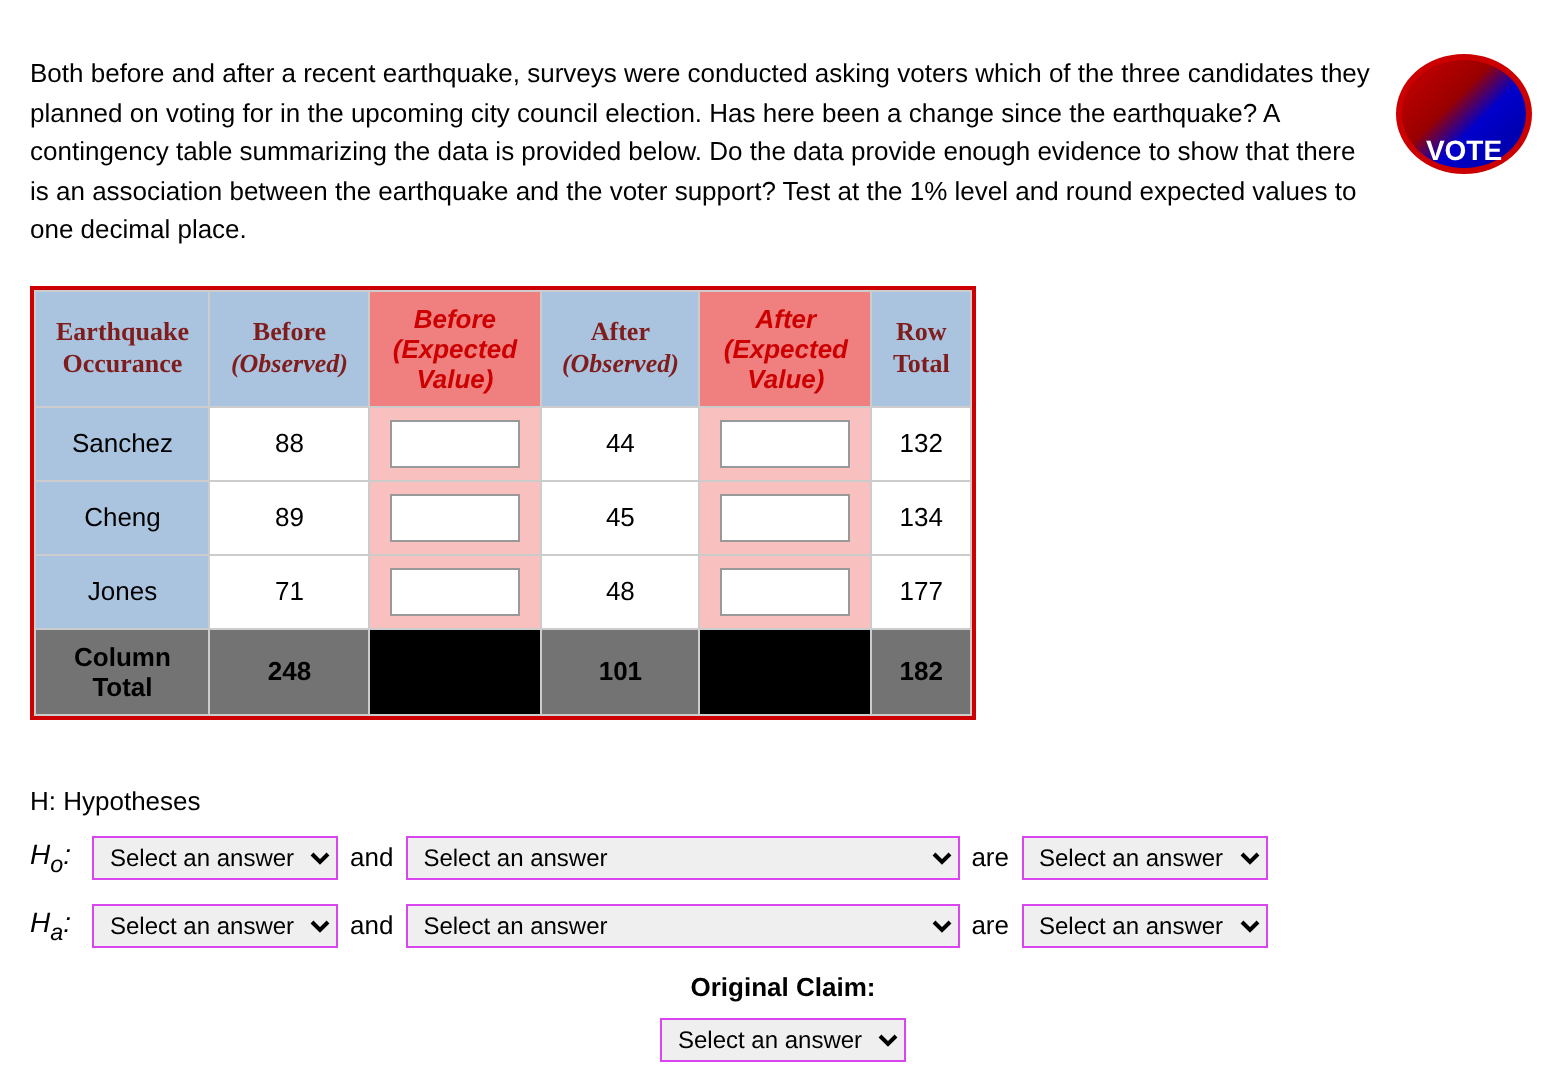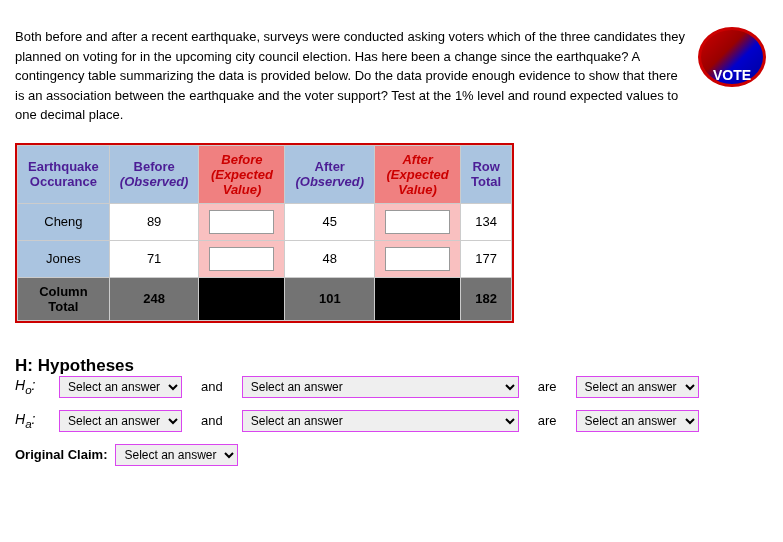--- a/index.html
+++ b/index.html
@@ -61,21 +61,22 @@
     }
     th, td {
       border: 1px solid #ccc;
       padding: 6px 10px;
       text-align: center;
       font-size: 13px;
     }
     .col-header-blue {
       background-color: #aac4e0;
       font-weight: bold;
-      color: #4c1d95;
+      color: #7f1d1d;
+      font-family: Liberation Serif, serif;
     }
     .col-header-red {
       background-color: #f08080;
       font-weight: bold;
       color: #cc0000;
       font-style: italic;
     }
     .row-blue {
       background-color: #aac4e0;
       font-weight: normal;
@@ -99,28 +100,28 @@
     .total-row {
       background-color: #737373;
       font-weight: bold;
     }
 
     
     .hyp-section {
       margin-top: 10px;
     }
     .hyp-title {
-      font-weight: bold;
-      margin-bottom: 0;
-      font-size: 17px;
+      font-weight: normal;
+      margin-bottom: 10px;
+      font-size: 13px;
     }
     .hyp-row {
       display: flex;
       align-items: center;
-      gap: 19px;
+      gap: 6px;
       margin-bottom: 12px;
       font-size: 13px;
     }
     .hyp-label {
       font-style: italic;
       font-size: 14px;
       min-width: 25px;
     }
     select {
       font-size: 12px;
@@ -132,20 +133,21 @@
     }
     .select-small {
       min-width: 120px;
     }
     .original-claim {
       display: flex;
       align-items: center;
       gap: 8px;
       font-weight: bold;
       font-size: 13px;
+      flex-direction: column;
     }
   </style>
 </head>
 <body>
 
 
 
 <div class="intro-section">
   <div class="intro-text">Both before and after a recent earthquake, surveys were conducted asking voters which of the three candidates they planned on voting for in the upcoming city council election. Has here been a change since the earthquake? A contingency table summarizing the data is provided below. Do the data provide enough evidence to show that there is an association between the earthquake and the voter support? Test at the 1% level and round expected values to one decimal place.</div>
   <div class="vote-image">
@@ -162,20 +164,32 @@
         <th class="col-header-blue">Earthquake<br>Occurance</th>
         <th class="col-header-blue">Before<br><em>(Observed)</em></th>
         <th class="col-header-red">Before<br>(Expected<br>Value)</th>
         <th class="col-header-blue">After<br><em>(Observed)</em></th>
         <th class="col-header-red">After<br>(Expected<br>Value)</th>
         <th class="col-header-blue">Row<br>Total</th>
       </tr>
     </thead>
     <tbody>
       <tr>
+        <td class="row-blue">Sanchez</td>
+        <td class="cell-white">88</td>
+        <td class="cell-pink">
+          <input class="input-cell" type="text" value="" style="">
+        </td>
+        <td class="cell-white">44</td>
+        <td class="cell-pink">
+          <input class="input-cell" type="text" value="" style="">
+        </td>
+        <td class="cell-white">132</td>
+      </tr>
+      <tr>
         <td class="row-blue">Cheng</td>
         <td class="cell-white">89</td>
         <td class="cell-pink">
           <input class="input-cell" type="text" value="" style="">
         </td>
         <td class="cell-white">45</td>
         <td class="cell-pink">
           <input class="input-cell" type="text" value="" style="">
         </td>
         <td class="cell-white">134</td>

